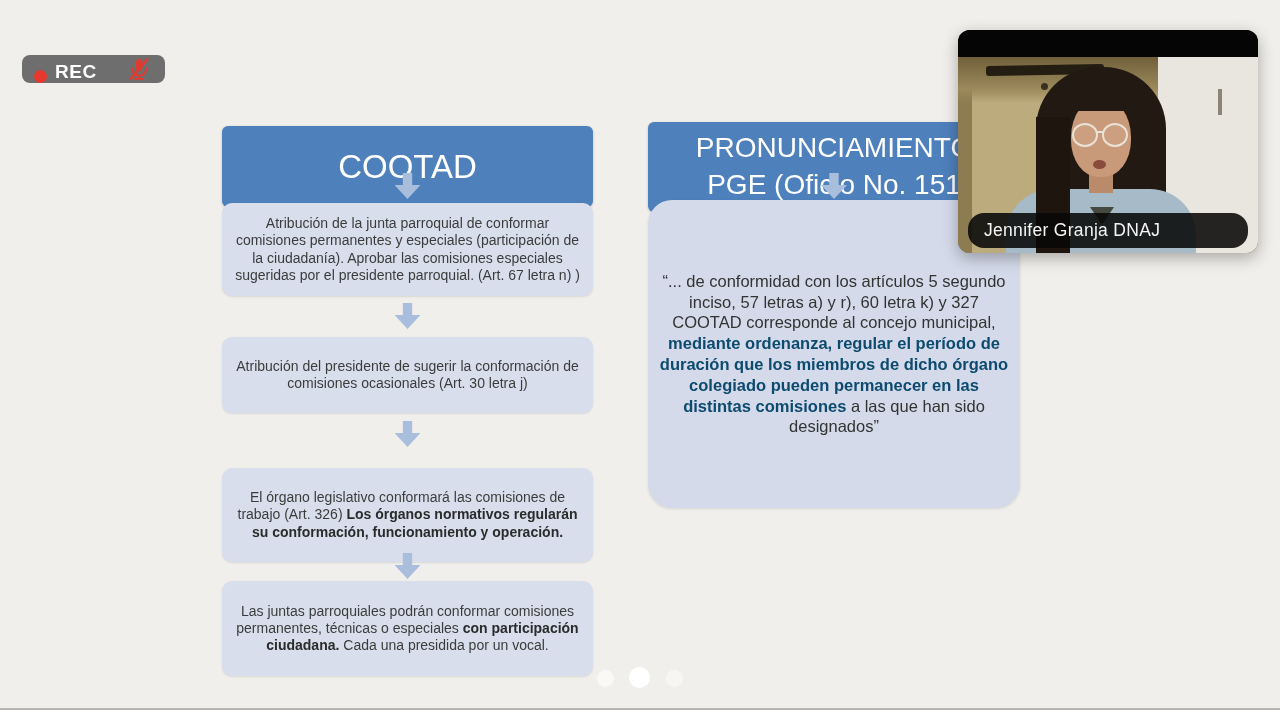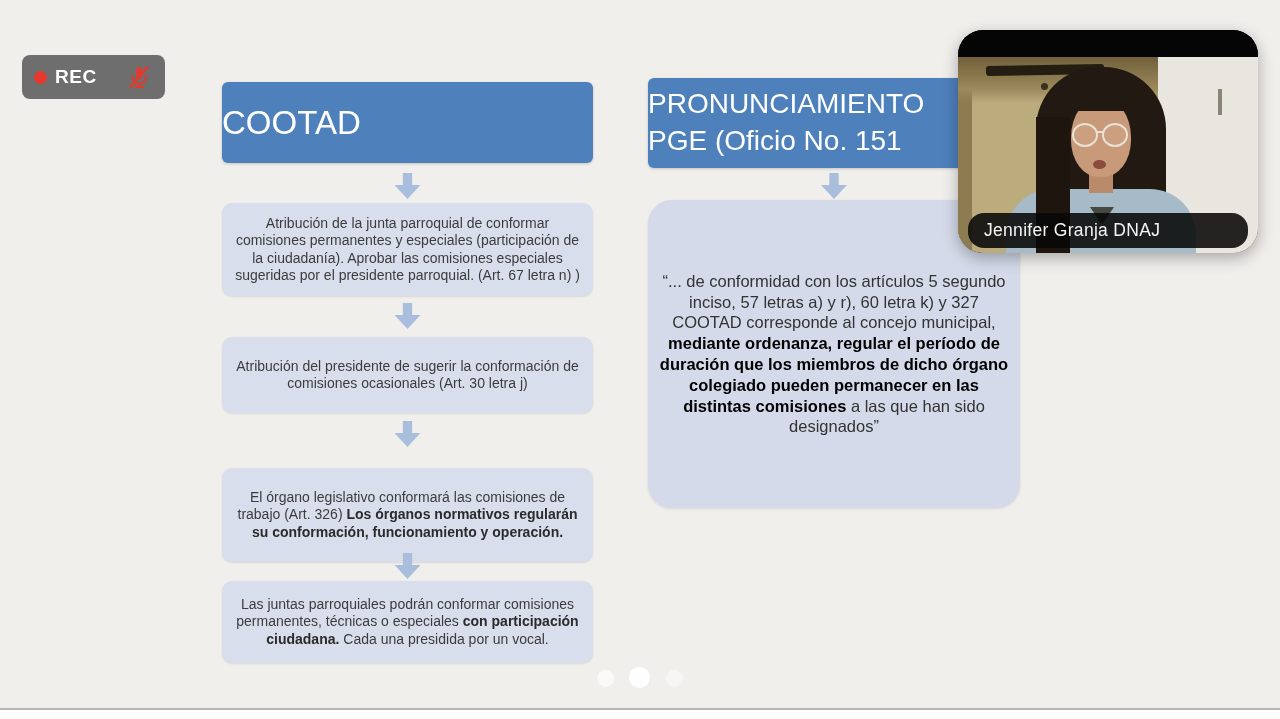--- a/index.html
+++ b/index.html
@@ -1,45 +1,45 @@
 <!DOCTYPE html>
 <html><head>
 <meta charset="utf-8">
 <style>
   * { margin:0; padding:0; box-sizing:border-box; }
   html,body { width:1280px; height:719px; background:#ffffff; font-family:"Liberation Sans", sans-serif; }
   .screen { position:absolute; left:0; top:0; width:1280px; height:710px; background:#f1efec; overflow:hidden; border-bottom:2px solid #b7b5b2; }
 
   
-  .rec-pill { position:absolute; left:22px; top:55px; width:143px; height:44px; background:rgba(100,100,100,0.93); border-radius:8px; display:flex; align-items:center; padding:0 12px; gap:8px; }
+  .rec-pill { position:absolute; left:22px; top:55px; width:143px; height:28px; background:rgba(100,100,100,0.93); border-radius:8px; display:flex; align-items:flex-end; padding:0 12px; gap:8px; }
   .rec-dot { width:13px; height:13px; border-radius:50%; background:#e8382e; }
   .rec-text { color:#ffffff; font-size:19px; font-weight:bold; letter-spacing:0.5px; }
   .rec-mic { margin-left:auto; width:28px; height:28px; }
 
   
   .col-left { position:absolute; left:222px; top:0; width:371px; }
   .col-right { position:absolute; left:648px; top:0; width:372px; }
-  .hdr { position:absolute; left:0; width:371px; background:#4e80bc; border-radius:6px; color:#ffffff; display:flex; flex-direction:column; align-items:flex-start; justify-content:center; text-align:center; box-shadow:0 1px 3px rgba(0,0,0,0.18); }
+  .hdr { position:absolute; left:0; width:371px; background:#4e80bc; border-radius:6px; color:#ffffff; display:flex; flex-direction:column; align-items:center; justify-content:center; text-align:center; box-shadow:0 1px 3px rgba(0,0,0,0.18);margin-top:44px; }
   .hdr-left { top:82px; height:81px; font-size:33px; }
   .hdr-right { top:78px; height:90px; width:372px; font-size:28px; line-height:1.32; overflow:hidden; white-space:nowrap; }
   .flow-box { position:absolute; left:0; width:371px; background:#d9deec; border-radius:10px; display:flex; align-items:center; justify-content:center; text-align:center; color:#3c3c3c; font-size:14px; line-height:1.22; padding:8px 10px; box-shadow:0 1px 2px rgba(0,0,0,0.10); }
   .flow-box b { color:#2b2b2b; }
   .box1 { top:203px; height:93px; }
   .box2 { top:337px; height:76px; }
   .box3 { top:468px; height:94px; }
-  .box4 { top:581px; height:82px; }
+  .box4 { top:581px; height:95px; }
   .darrow { position:absolute; left:50%; transform:translateX(-50%); width:26px; height:26px; background:#a9bedd; clip-path:polygon(32% 0, 68% 0, 68% 46%, 100% 46%, 50% 100%, 0 46%, 32% 46%); }
   .a1 { top:173px; } .a2 { top:303px; } .a3 { top:421px; } .a4 { top:553px; }
   .a-right { top:173px; }
 
   .quote-box { position:absolute; left:0; top:200px; width:372px; height:308px; background:#d4dae9; border-radius:24px; display:flex; align-items:center; justify-content:center; text-align:center; padding:14px 8px; color:#333333; font-size:16.5px; line-height:1.26; box-shadow:0 1px 3px rgba(0,0,0,0.10); }
-  .quote-box b { color:#000000; }
+  .quote-box b { color:#0c4a6e; }
 
   
-  .webcam { position:absolute; left:958px; top:30px; width:300px; height:223px; background:#0a0a0a; border-radius:25px; overflow:hidden; box-shadow:0 5px 16px rgba(0,0,0,0.30); }
+  .webcam { position:absolute; left:958px; top:30px; width:300px; height:223px; background:#0a0a0a; border-radius:12px; overflow:hidden; box-shadow:0 5px 16px rgba(0,0,0,0.30); }
   .cam-bar { position:absolute; left:0; top:0; width:100%; height:27px; background:#050505; }
   .cam-scene { position:absolute; left:0; top:27px; width:100%; height:196px; background:#bcab7d; overflow:hidden; }
   .wall-right { position:absolute; right:0; top:0; width:100px; height:100%; background:#e9e6df; }
   .wall-mark { position:absolute; right:36px; top:32px; width:4px; height:26px; background:#8b8578; }
   .left-strip { position:absolute; left:0; top:0; width:14px; height:100%; background:#8d7b51; }
   .shelf-shade { position:absolute; left:0; top:0; width:200px; height:46px; background:linear-gradient(180deg, #705f3a 0%, #9c8a5c 70%, rgba(188,171,125,0) 100%); }
   .shelf-plank { position:absolute; left:28px; top:8px; width:118px; height:10px; background:#241d12; border-radius:3px; transform:rotate(-1deg); }
   .shelf-knob { position:absolute; left:83px; top:26px; width:7px; height:7px; border-radius:50%; background:#3a3022; }
   .hair-back { position:absolute; left:78px; top:10px; width:130px; height:200px; background:#221a12; border-radius:62px 62px 10px 10px; }
   .shirt { position:absolute; left:48px; top:132px; width:190px; height:92px; background:#a7bac7; border-radius:46px 46px 0 0; }

